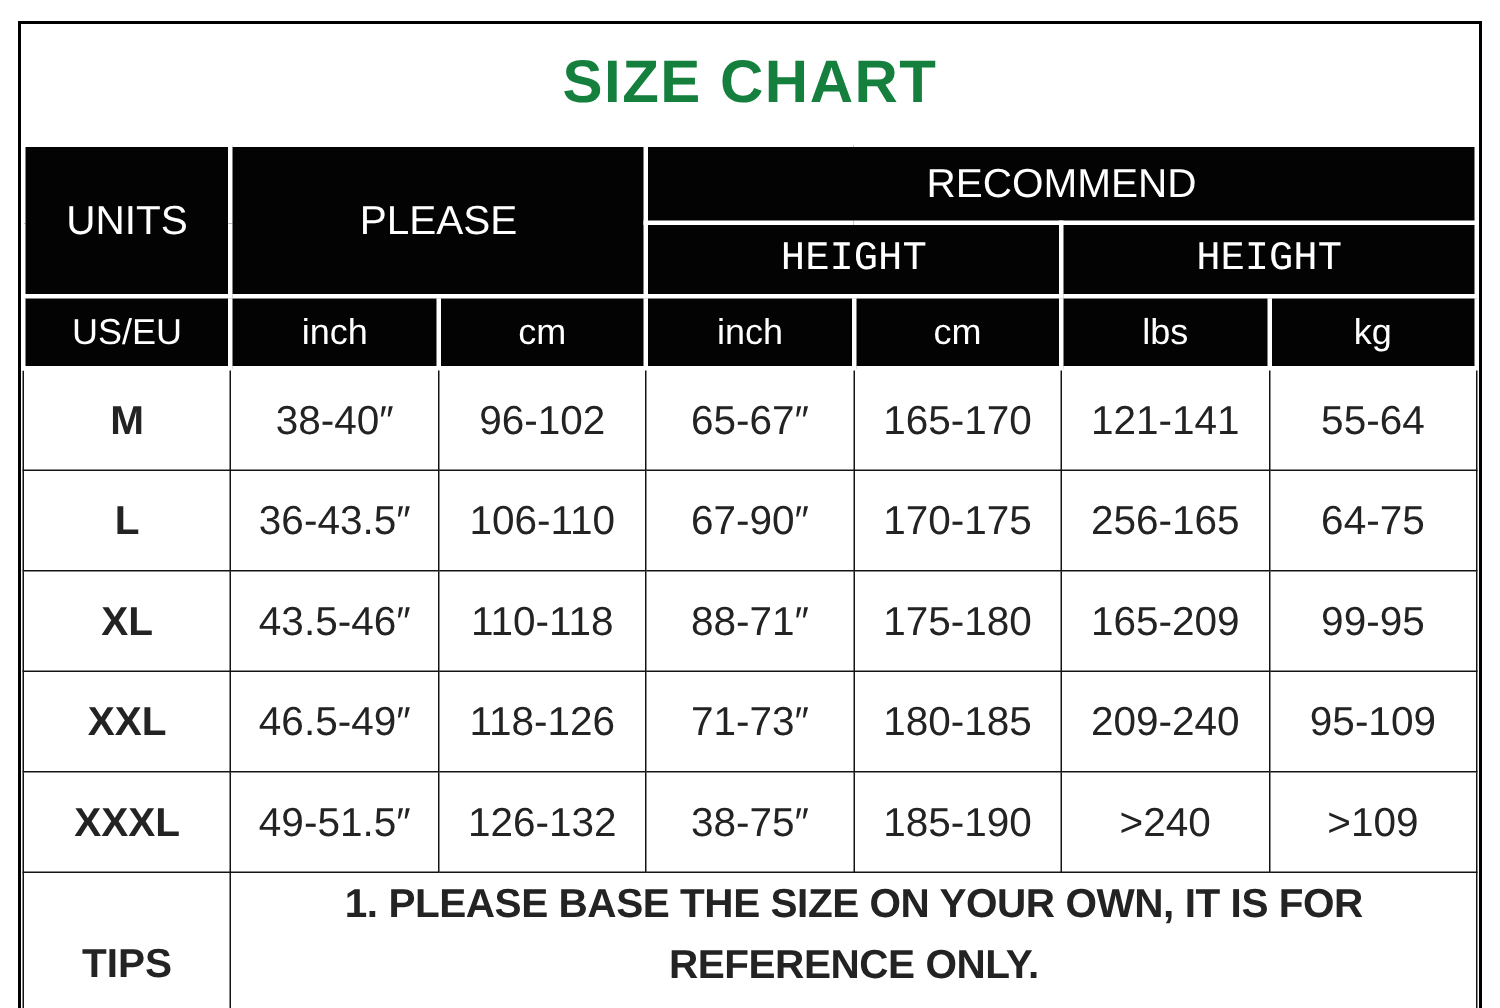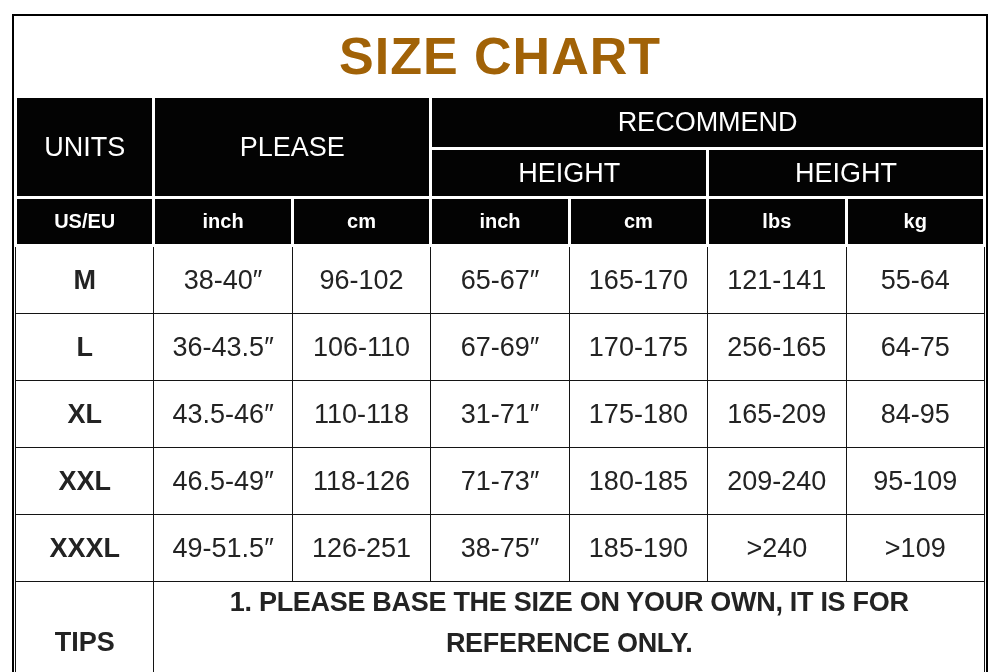--- a/index.html
+++ b/index.html
@@ -17,42 +17,42 @@
   }
   .frame {
     border: 2px solid #000000;
     background: #ffffff;
   }
   .title {
     height: 79px;
     display: flex;
     align-items: center;
     justify-content: center;
-    font-size: 52px;
+    font-size: 40px;
     font-weight: 700;
     letter-spacing: 1px;
-    color: #a16207;
+    color: #15803d;
   }
   table.size-table {
     width: 100%;
     border-collapse: collapse;
     table-layout: fixed;
   }
   table.size-table th {
     background: #030303;
     color: #ffffff;
     font-weight: 400;
     border: 3px solid #ffffff;
     padding: 0;
     text-align: center;
     vertical-align: middle;
   }
   tr.hdr-r1 th { height: 49px; font-size: 27px; }
-  tr.hdr-r2 th { height: 46px; font-size: 27px; }
-  tr.hdr-r3 th { height: 45px; font-size: 20px; font-weight: bold; }
+  tr.hdr-r2 th { height: 46px; font-size: 27px; font-family: Liberation Mono, monospace; }
+  tr.hdr-r3 th { height: 45px; font-size: 24px; }
   table.size-table td {
     border: 1.5px solid #141414;
     background: #ffffff;
     color: #232323;
     font-size: 27px;
     text-align: center;
     vertical-align: middle;
     padding: 0;
     height: 66px;
   }
@@ -120,47 +120,47 @@
           <td>96-102</td>
           <td>65-67″</td>
           <td>165-170</td>
           <td>121-141</td>
           <td>55-64</td>
         </tr>
         <tr>
           <td class="size-label">L</td>
           <td>36-43.5″</td>
           <td>106-110</td>
-          <td>67-69″</td>
+          <td>67-90″</td>
           <td>170-175</td>
           <td>256-165</td>
           <td>64-75</td>
         </tr>
         <tr>
           <td class="size-label">XL</td>
           <td>43.5-46″</td>
           <td>110-118</td>
-          <td>31-71″</td>
+          <td>88-71″</td>
           <td>175-180</td>
           <td>165-209</td>
-          <td>84-95</td>
+          <td>99-95</td>
         </tr>
         <tr>
           <td class="size-label">XXL</td>
           <td>46.5-49″</td>
           <td>118-126</td>
           <td>71-73″</td>
           <td>180-185</td>
           <td>209-240</td>
           <td>95-109</td>
         </tr>
         <tr>
           <td class="size-label">XXXL</td>
           <td>49-51.5″</td>
-          <td>126-251</td>
+          <td>126-132</td>
           <td>38-75″</td>
           <td>185-190</td>
           <td>&gt;240</td>
           <td>&gt;109</td>
         </tr>
 
         <tr class="tips-row">
           <td class="tips-label">TIPS</td>
           <td class="tips-text" colspan="6">
             <div>1. PLEASE BASE THE SIZE ON YOUR OWN, IT IS FOR REFERENCE ONLY.</div>

